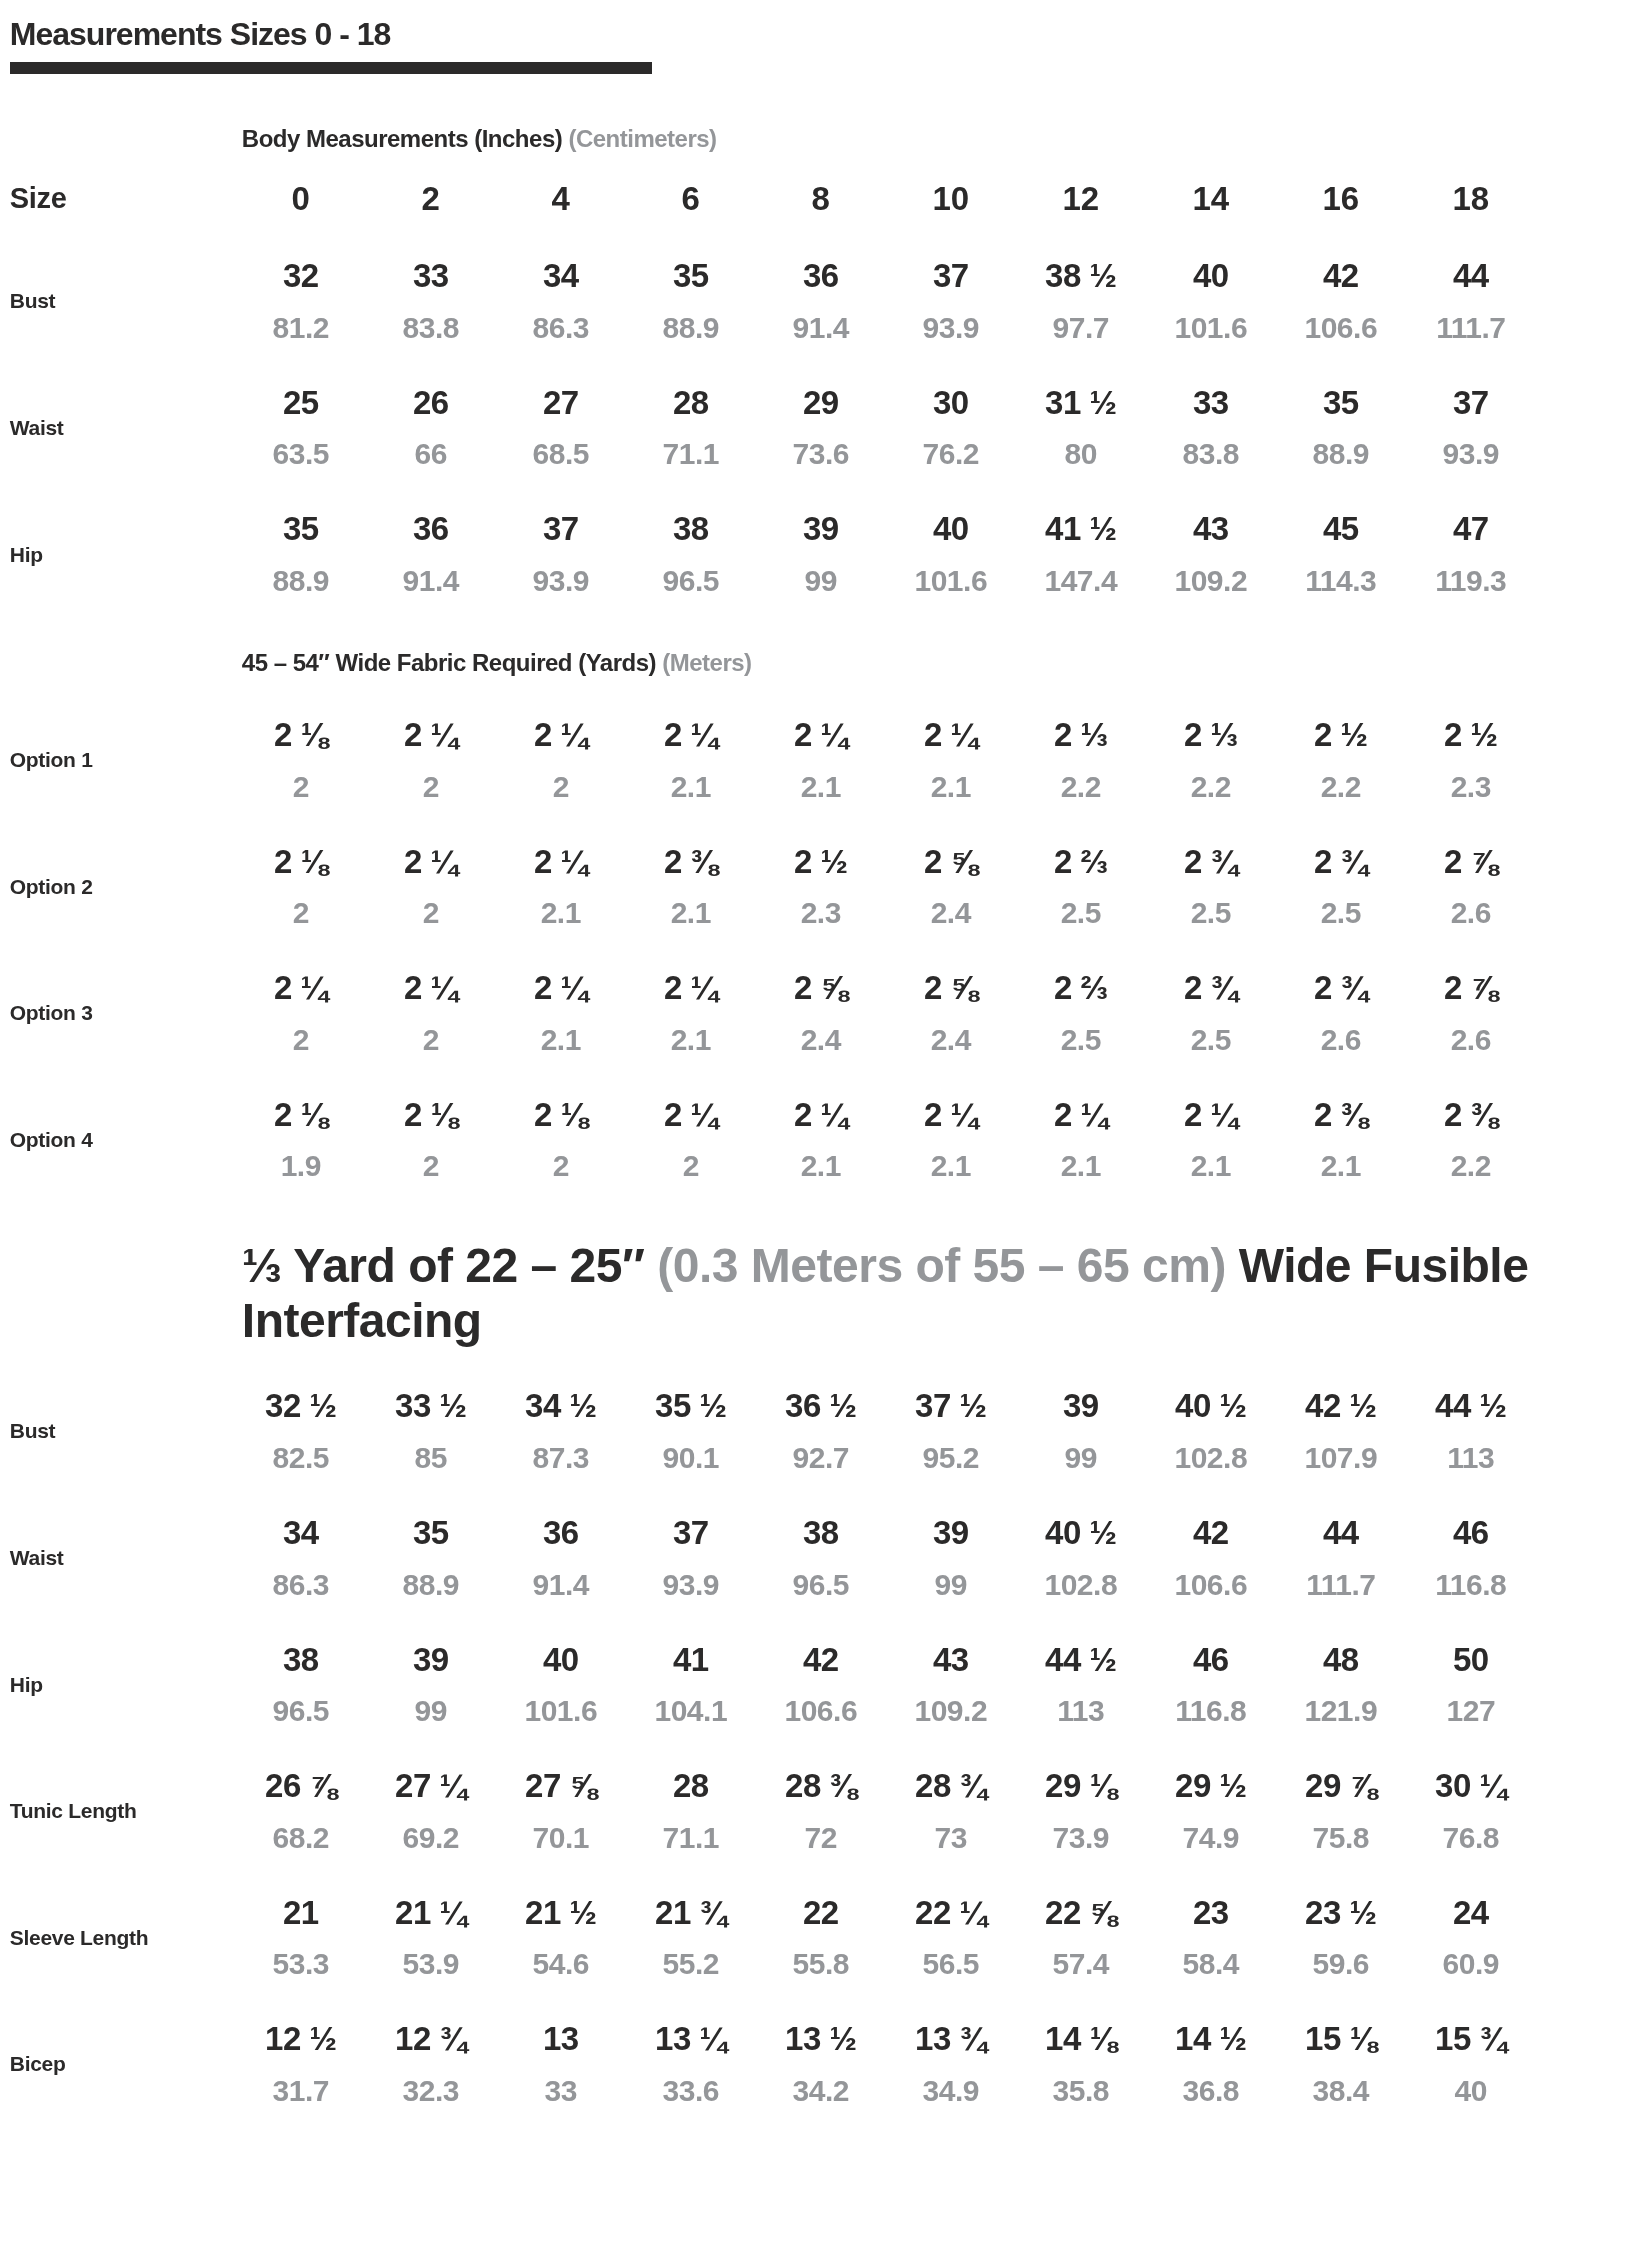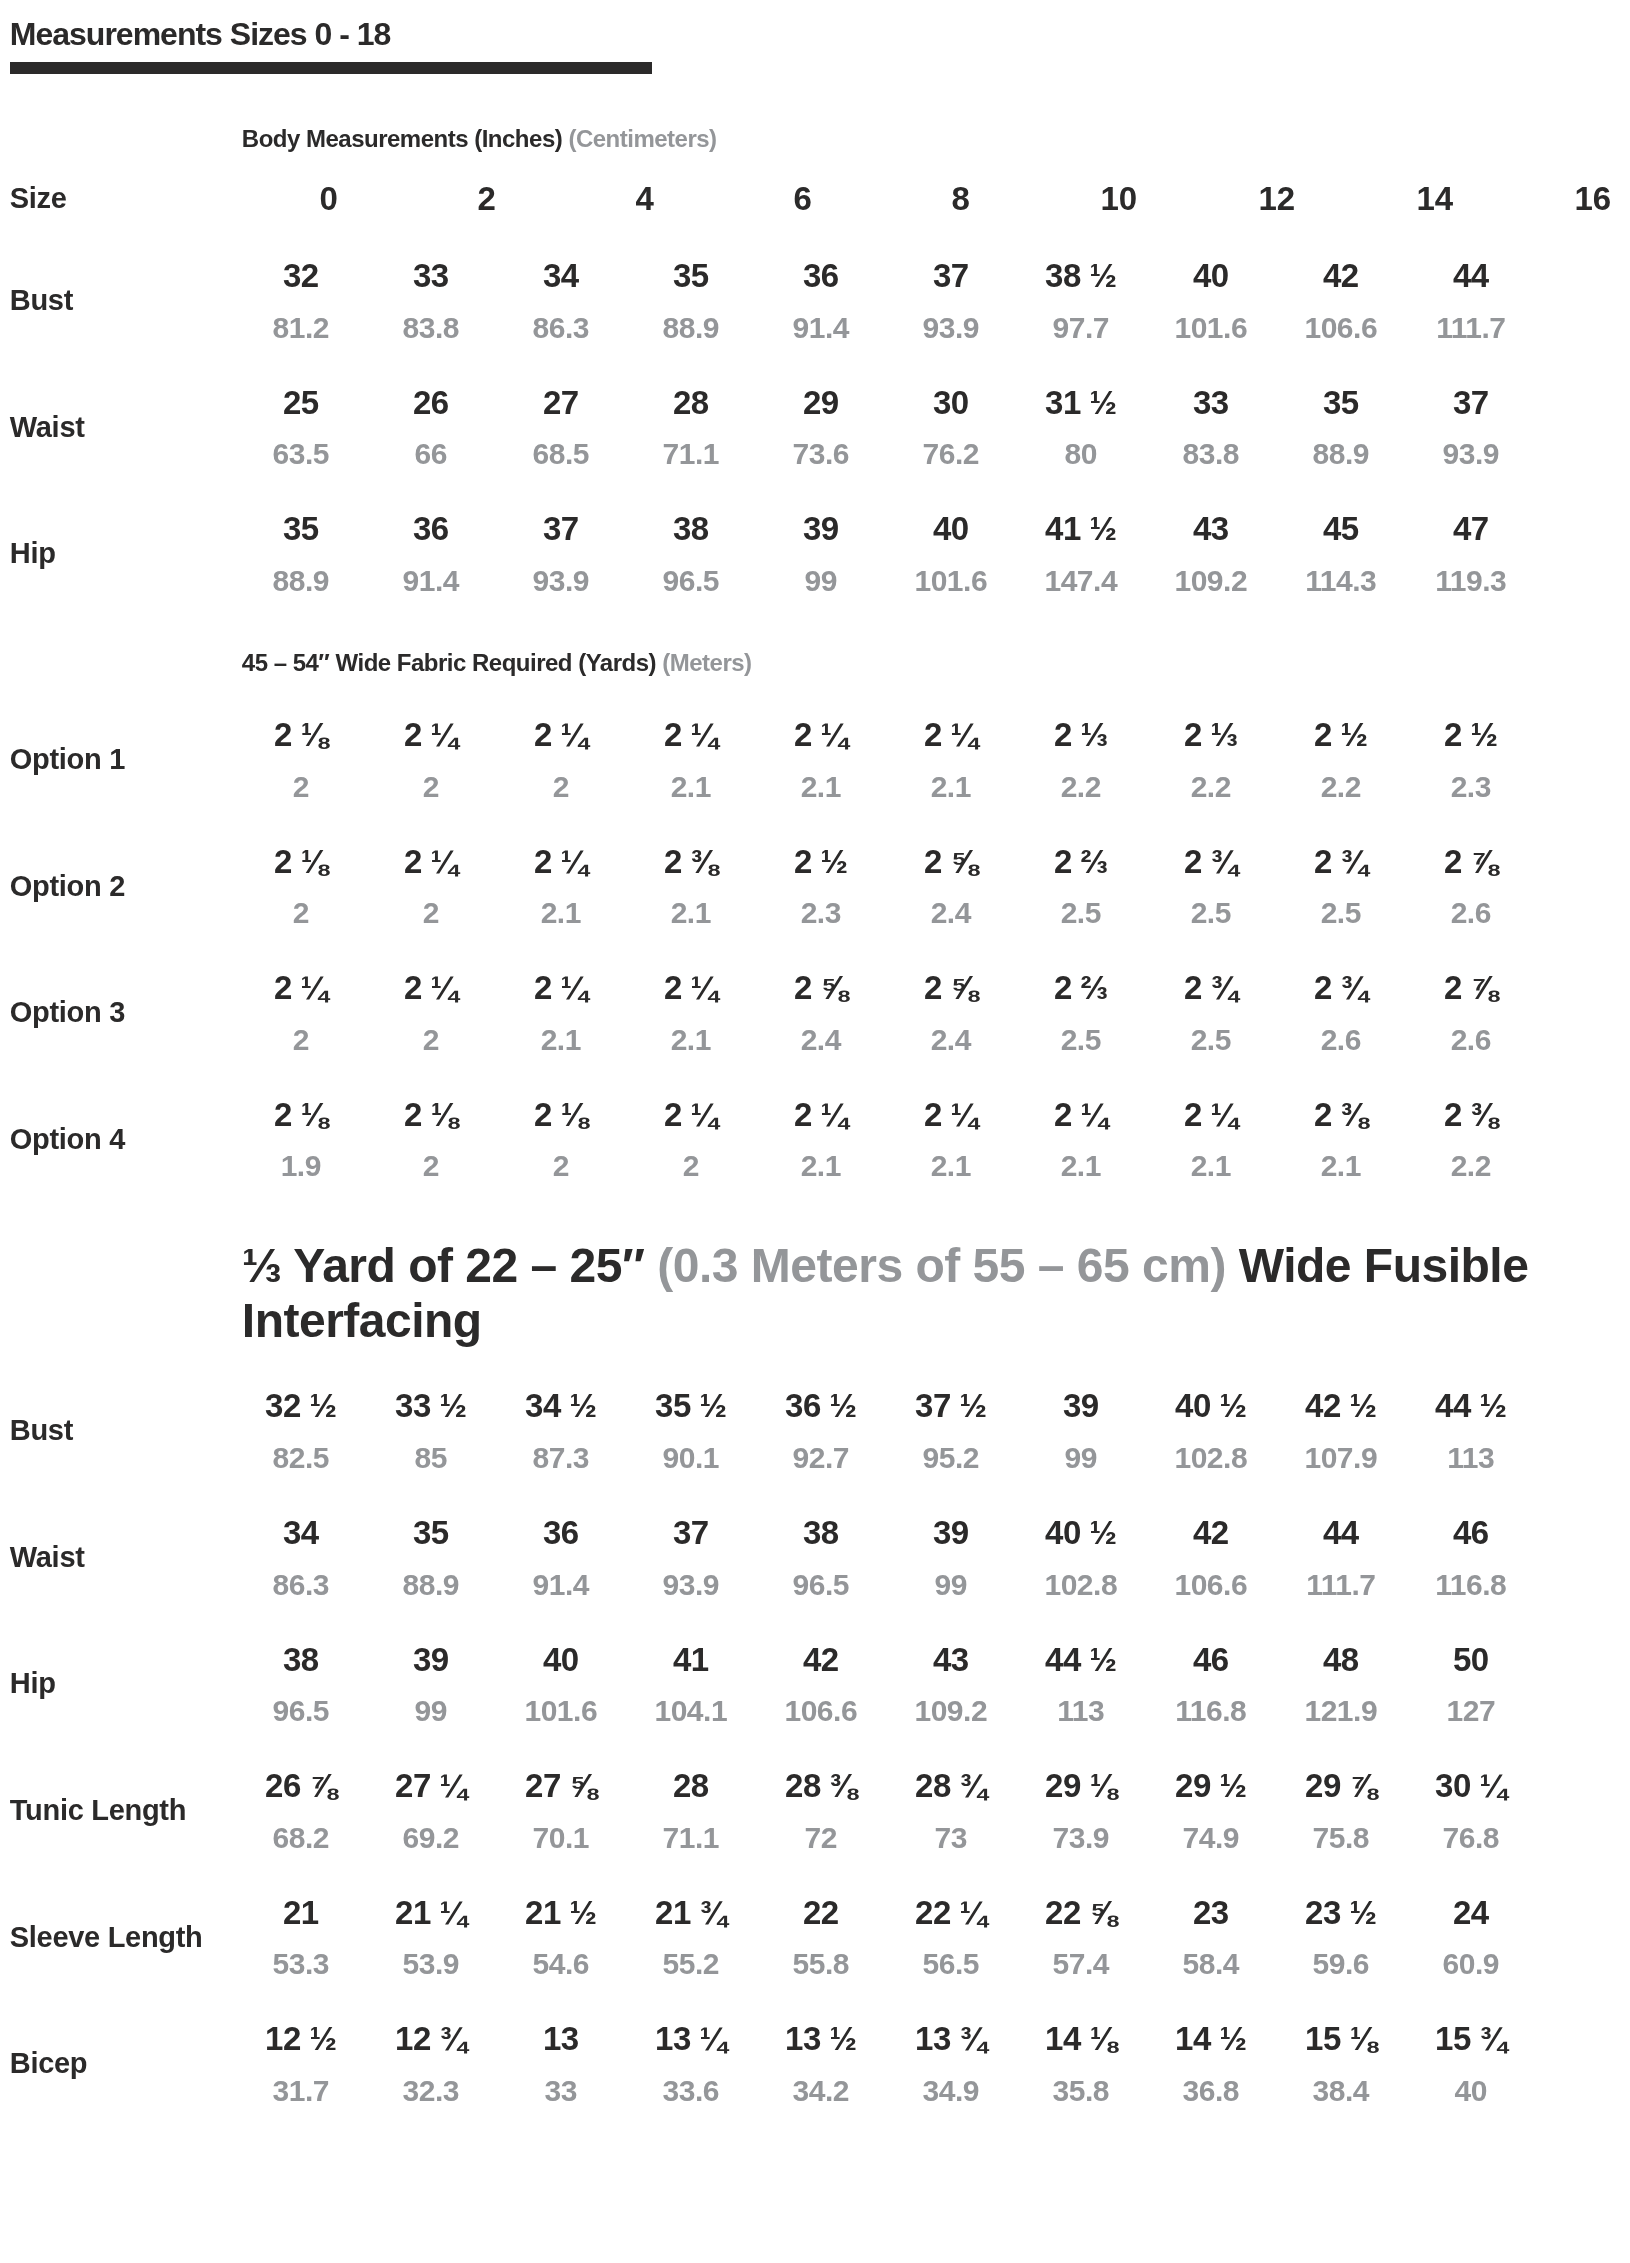--- a/index.html
+++ b/index.html
@@ -24,27 +24,27 @@
     font-size: 24px; font-weight: bold; letter-spacing: -0.5px;
     color: var(--ink);
   }
   .section-heading .gray, .note .gray { color: var(--gray); }
 
   .grid-row {
     display: grid;
     grid-template-columns: 226px repeat(10, 130px);
     align-items: center;
   }
-  .size-row { margin-top: 27px; font-size: 33px; font-weight: bold; gap: 28px; }
+  .size-row { margin-top: 27px; font-size: 33px; font-weight: bold; }
   .size-row .row-label { font-size: 29px; letter-spacing: -0.3px; }
   .size-row .cell { text-align: center; }
 
   .m-row { margin-top: 39px; }
   .row-label {
-    font-size: 29px; font-weight: bold; line-height: 1.3;
+    font-size: 21px; font-weight: bold; line-height: 1.3;
     letter-spacing: -0.3px; padding-right: 15.6px; color: var(--ink);
   }
   .cell { text-align: center; }
   .cell .primary  { font-size: 33px; font-weight: bold; color: var(--ink); letter-spacing: -0.5px; }
   .cell .secondary{ font-size: 30px; font-weight: bold; color: var(--gray); margin-top: 15.6px; letter-spacing: -0.5px; }
 
   .note {
     margin: 55px 0 5.9px 232px;
     font-size: 48px; font-weight: bold; letter-spacing: -0.5px;
     color: var(--ink);

